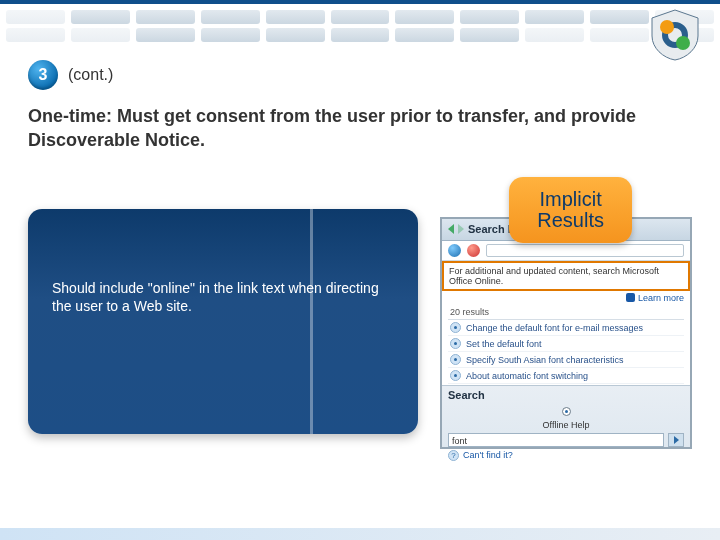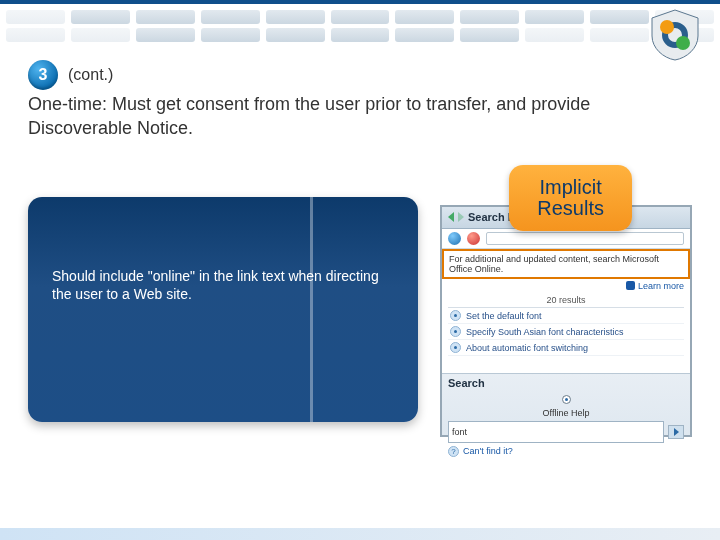--- a/index.html
+++ b/index.html
@@ -21,21 +21,21 @@
   .logo .ring::after { right:-8px; bottom:-8px; background:#3fae49; }
 
   
   .slide { position: relative; padding: 16px 28px 0 28px; height: calc(540px - 44px); }
 
   .titleRow { display: flex; align-items: center; gap: 10px; }
   .numBadge { width: 30px; height: 30px; border-radius: 50%; background: radial-gradient(circle at 35% 30%, #4fb4ef, #0b6db0 70%); color:#fff; font-weight:700; display:flex; align-items:center; justify-content:center; font-size:16px; box-shadow: inset 0 -2px 3px rgba(0,0,0,.25); }
   .titleText { font-size: 30px; font-weight: 400; color:#222; }
   .titleSuffix { font-size: 16px; font-weight: 300; color:#333; }
 
-  .subtitle { margin-top: 2px; font-size: 18px; font-weight: 400; color:#333; line-height: 1.35; max-width: 640px; }
+  .subtitle { margin-top: 14px; font-size: 18px; font-weight: 700; color:#333; line-height: 1.35; max-width: 640px; }
 
   .contentRow { position: relative; margin-top: 28px; height: 280px; }
 
   .leftPanel { position: absolute; left: 0; top: 28px; width: 390px; height: 225px; background: linear-gradient(#0d3a6b, #1f4e84 40%, #1d4e86); border-radius: 14px; color:#fff; padding: 70px 24px 0 24px; font-size: 14px; line-height: 1.35; box-shadow: 0 4px 10px rgba(0,0,0,.25); }
   .leftPanel .bar { position:absolute; left:282px; top:0; bottom:0; width:3px; background:rgba(255,255,255,.35); }
 
   .badge { position: absolute; right: 60px; top: -4px; z-index: 5; background: linear-gradient(#ffb23e, #f5941e); color: #0d3a6b; font-size: 20px; line-height: 1.05; padding: 12px 28px; border-radius: 14px; text-align: center; font-weight: 400; box-shadow: 0 3px 6px rgba(0,0,0,.25); }
 
   
   .shotWrap { position:absolute; right: 0; top: 36px; width: 252px; height: 232px; border: 2px solid #96a7b5; background:#fff; }
@@ -47,33 +47,33 @@
   .shotToolbar { height:20px; border-bottom:1px solid #cdd9e3; display:flex; align-items:center; gap:6px; padding:0 6px; }
   .dot { width:13px; height:13px; border-radius:50%; }
   .dot.blue { background: radial-gradient(circle at 35% 30%, #7ecafc, #1e6fb0); }
   .dot.red  { background: radial-gradient(circle at 35% 30%, #ff9a8a, #c33); }
   .tinySearch { flex:1; height:13px; border:1px solid #b9c7d2; border-radius:2px; }
 
   .noteBox { border:2px solid #e07800; padding:3px 5px; font-size:9px; color:#333; line-height:1.15; position:relative; }
   .learn { position:absolute; right:4px; bottom:-14px; font-size:9px; color:#1858a6; }
   .learn .sq { display:inline-block; width:9px; height:9px; background:#1858a6; border-radius:2px; margin-right:3px; vertical-align:-1px; }
 
-  .resCount { font-size:9px; color:#555; margin: 16px 8px 2px; text-align: center; }
+  .resCount { font-size:9px; color:#555; margin: 16px 8px 2px; }
   .resList { margin: 2px 6px 0; border-top:1px solid #d6dee6; }
   .resItem { display:flex; align-items:center; gap:5px; padding:2px 2px; border-bottom:1px solid #eef2f6; font-size:9px; color:#28518a; }
   .resItem .ic { width:11px; height:11px; border-radius:50%; background:#cfe3f5; border:1px solid #8fb3d4; position:relative; flex-shrink:0; }
   .resItem .ic::after { content:""; position:absolute; left:3px; top:3px; width:3px; height:3px; background:#2b6aa5; border-radius:50%; }
 
   .shotFoot { position:absolute; left:0; right:0; bottom:0; height:62px; background: linear-gradient(#e8eef4,#dfe8f0); border-top:1px solid #b9c8d5; padding:3px 6px; }
   .shotFoot .lbl { font-size:11px; font-weight:700; color:#234; }
   .radioRow { display:flex; align-items:center; gap:4px; margin-top:6px; font-size:9px; color:#333;flex-direction:column; }
   .radioRow .r { width:9px; height:9px; border:1px solid #6b7c8a; border-radius:50%; background:#fff; position:relative; }
   .radioRow .r.sel::after { content:""; position:absolute; inset:2px; background:#2b6aa5; border-radius:50%; }
   .miniInput { margin-top:3px; display:flex; gap:4px; align-items:center; }
-  .miniInput .box { flex:1; height:22px; border:1px solid #9fb3c4; background:#fff; font-size:9px; padding:0 3px; display:flex; align-items:center; color:#333; }
+  .miniInput .box { flex:1; height:14px; border:1px solid #9fb3c4; background:#fff; font-size:9px; padding:0 3px; display:flex; align-items:flex-end; color:#333; }
   .miniInput .go { width:16px; height:14px; background:#cfe0ee; border:1px solid #9fb3c4; display:flex; align-items:center; justify-content:center; }
   .miniInput .go::after { content:""; width:0;height:0;border-top:4px solid transparent;border-bottom:4px solid transparent;border-left:5px solid #2b6aa5; }
   .cantFind { margin-top:3px; font-size:9px; color:#1858a6; display:flex; align-items:center; gap:4px; }
   .cantFind .q { width:11px; height:11px; border-radius:50%; background:#cfe3f5; border:1px solid #8fb3d4; display:flex; align-items:center; justify-content:center; font-size:8px; color:#2b6aa5; }
 
   
   .footerStripe { position:absolute; left:0; right:0; bottom:0; height:12px; background: linear-gradient(90deg,#cfe3f5,#e8eef4); }
 </style>
 </head>
 <body>
@@ -144,20 +144,24 @@
         <div class="tinySearch"></div>
       </div>
       <div class="noteBox">
         <span>For additional and updated content, search Microsoft Office Online.</span>
         <span class="learn"><span class="sq"></span><span>Learn more</span></span>
       </div>
       <div class="resCount">20 results</div>
       <div class="resList">
         <div class="resItem">
             <span class="ic"></span>
+            <span>Change the default font for e-mail messages</span>
+          </div>
+        <div class="resItem">
+            <span class="ic"></span>
             <span>Set the default font</span>
           </div>
         <div class="resItem">
             <span class="ic"></span>
             <span>Specify South Asian font characteristics</span>
           </div>
         <div class="resItem">
             <span class="ic"></span>
             <span>About automatic font switching</span>
           </div>

